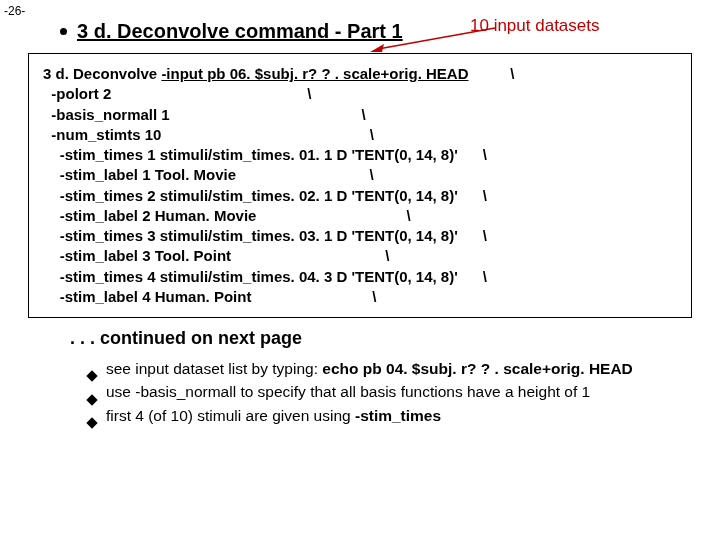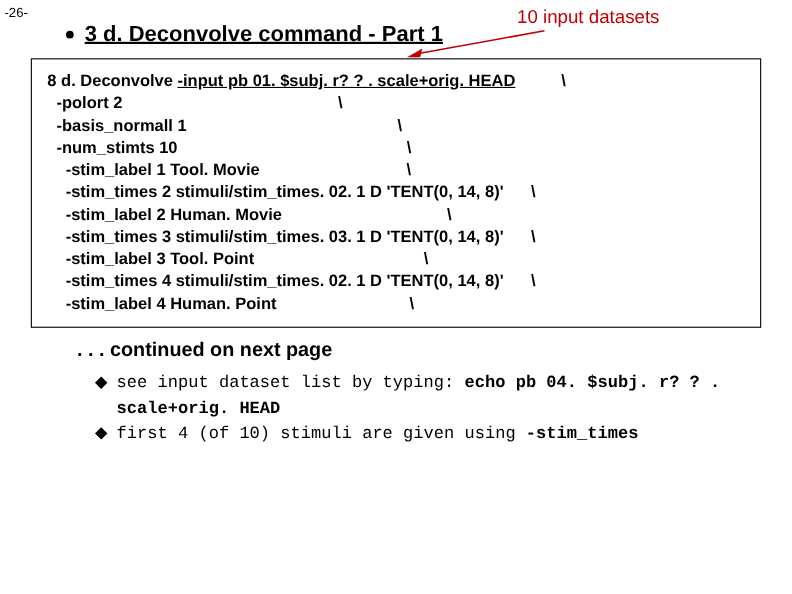--- a/index.html
+++ b/index.html
@@ -37,21 +37,21 @@
   .heading {
     font-weight: bold;
     text-decoration: underline;
     font-size: 20px;
   }
   .callout {
     color: #c00000;
     font-size: 17px;
     position: absolute;
     left: 470px;
-    top: 6px;
+    top: 16px;
   }
   .arrow-svg {
     position: absolute;
     left: 370px;
     top: 26px;
     width: 130px;
     height: 26px;
     overflow: visible;
   }
   .code-box {
@@ -68,21 +68,21 @@
   .continued {
     font-weight: bold;
     font-size: 18px;
     padding: 6px 0 2px 70px;
   }
   .notes {
     padding: 6px 28px 0 88px;
     font-size: 15.5px;
     line-height: 1.5;
   }
-  .note-row { display: flex; align-items: flex-start; font-family: Liberation Mono, monospace; }
+  .note-row { display: flex; align-items: flex-end; }
   .diamond {
     width: 8px;
     height: 8px;
     background: #000;
     transform: rotate(45deg);
     margin: 7px 10px 0 0;
     flex-shrink: 0;
   }
 </style>
 </head>
@@ -94,37 +94,42 @@
   <span class="bullet-dot"></span>
   <span class="heading">3 d. Deconvolve command - Part 1</span>
   <span class="callout">10 input datasets</span>
   <svg class="arrow-svg" viewBox="0 0 130 26">
     <line x1="125" y1="2" x2="8" y2="23" stroke="#c00000" stroke-width="1.4"></line>
     <polygon points="0,26 14,18 12,26" fill="#c00000"></polygon>
   </svg>
 </div>
 
 <div class="code-box">
-  <div class="code-line"><span class="b">8 d. Deconvolve </span><span class="b u">-input pb 01. $subj. r? ? . scale+orig. HEAD</span><span class="b">          \</span></div>
+  <div class="code-line"><span class="b">3 d. Deconvolve </span><span class="b u">-input pb 06. $subj. r? ? . scale+orig. HEAD</span><span class="b">          \</span></div>
   <div class="code-line b">  -polort 2                                               \</div>
   <div class="code-line b">  -basis_normall 1                                              \</div>
   <div class="code-line b">  -num_stimts 10                                                  \</div>
+  <div class="code-line b">    -stim_times 1 stimuli/stim_times. 01. 1 D 'TENT(0, 14, 8)'      \</div>
   <div class="code-line b">    -stim_label 1 Tool. Movie                                \</div>
   <div class="code-line b">    -stim_times 2 stimuli/stim_times. 02. 1 D 'TENT(0, 14, 8)'      \</div>
   <div class="code-line b">    -stim_label 2 Human. Movie                                    \</div>
   <div class="code-line b">    -stim_times 3 stimuli/stim_times. 03. 1 D 'TENT(0, 14, 8)'      \</div>
   <div class="code-line b">    -stim_label 3 Tool. Point                                     \</div>
-  <div class="code-line b">    -stim_times 4 stimuli/stim_times. 02. 1 D 'TENT(0, 14, 8)'      \</div>
+  <div class="code-line b">    -stim_times 4 stimuli/stim_times. 04. 3 D 'TENT(0, 14, 8)'      \</div>
   <div class="code-line b">    -stim_label 4 Human. Point                             \</div>
 </div>
 
 <div class="continued">. . . continued on next page</div>
 
 <div class="notes">
   <div class="note-row">
     <span class="diamond"></span>
     <span><span>see input dataset list by typing:   </span><span class="b">echo pb 04. $subj. r? ? . scale+orig. HEAD</span></span>
   </div>
   <div class="note-row">
     <span class="diamond"></span>
+    <span>use -basis_normall to specify that all basis functions have a height of 1</span>
+  </div>
+  <div class="note-row">
+    <span class="diamond"></span>
     <span><span>first 4 (of 10) stimuli are given using </span><span class="b">-stim_times</span></span>
   </div>
 </div>
 
 </body></html>

